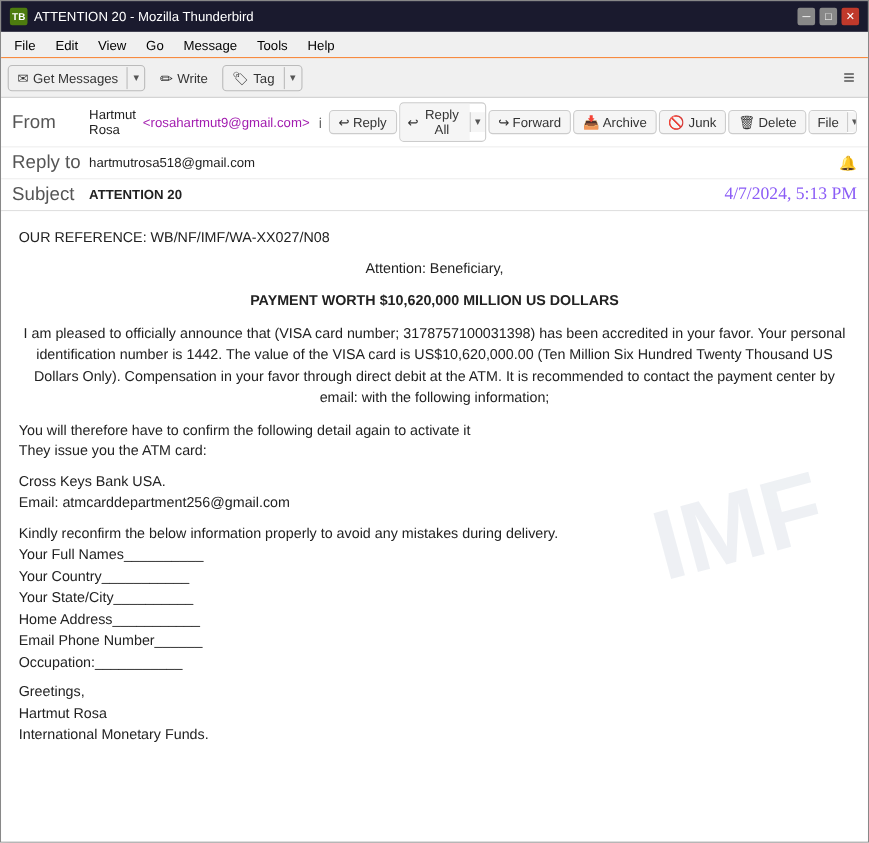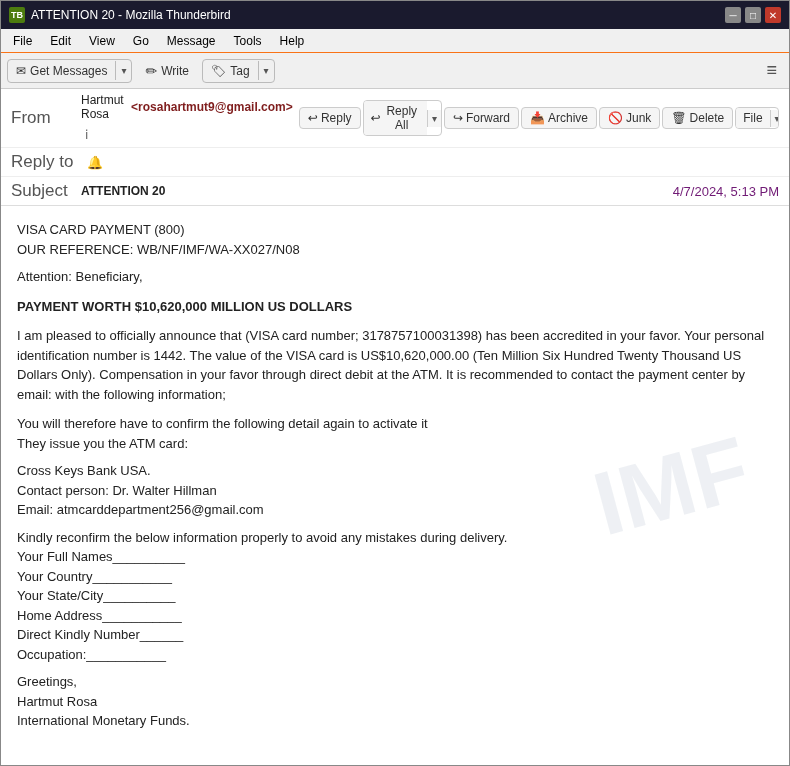--- a/index.html
+++ b/index.html
@@ -162,24 +162,25 @@
       width: 70px;
       flex-shrink: 0;
     }
     .header-value {
       font-size: 12px;
       color: #222;
       flex: 1;
     }
     .header-value.bold { font-weight: bold; }
     .header-date {
-      font-size: 13px;
-      color: #701a75;
+      font-size: 16px;
+      color: #8b5cf6;
       margin-left: auto;
       white-space: nowrap;
+      font-family: Liberation Serif, serif;
     }
     .from-row {
       display: flex;
       align-items: center;
       flex-wrap: wrap;
       gap: 4px;
     }
     .action-btns {
       display: flex;
       align-items: center;
@@ -236,21 +237,21 @@
     .email-body {
       background: white;
       flex: 1;
       padding: 14px 16px;
       overflow-y: auto;
       font-size: 13px;
       line-height: 1.5;
       color: #222;
       position: relative;
     }
-    .email-body p { margin-bottom: 10px; }
+    .email-body p { margin-bottom: 10px; text-align: center; }
     .email-body .block { margin-bottom: 8px; }
 
     
     .watermark {
       position: absolute;
       right: 40px;
       top: 50%;
       transform: translateY(-50%) rotate(-15deg);
       opacity: 0.07;
       font-size: 90px;
@@ -330,21 +331,21 @@
     <div class="toolbar-spacer"></div>
     <span class="toolbar-hamburger">≡</span>
   </div>
 
   <div class="email-header">
 
     <div class="header-row">
       <span class="header-label">From</span>
       <div class="from-row">
         <span class="header-value">Hartmut Rosa</span>
-        <span class="header-value" style="color:#7f1d1d;font-weight:bold;">&lt;rosahartmut9@gmail.com&gt;</span>
+        <span class="header-value" style="color:#a21caf;">&lt;rosahartmut9@gmail.com&gt;</span>
         <span class="notify-icon">ℹ</span>
       </div>
       <div class="action-btns">
         <button class="action-btn">
           <span>↩</span>
           <span>Reply</span>
         </button>
         <div class="action-btn-dropdown">
           <button class="main">
             <span>↩</span>
@@ -376,56 +377,55 @@
           </button>
           <button class="arr">
             <span>▾</span>
           </button>
         </div>
       </div>
     </div>
 
     <div class="header-row">
       <span class="header-label">Reply to</span>
+      <span class="header-value">hartmutrosa518@gmail.com</span>
       <span class="notify-icon" style="margin-left:6px;">🔔</span>
     </div>
 
     <div class="header-row">
       <span class="header-label">Subject</span>
       <span class="header-value bold">ATTENTION 20</span>
       <span class="header-date">4/7/2024, 5:13 PM</span>
     </div>
   </div>
 
   <div class="email-body">
     <div class="watermark">IMF</div>
     <div class="email-content">
       <div class="block">
-        <div>VISA CARD PAYMENT (800)</div>
         <div>OUR REFERENCE: WB/NF/IMF/WA-XX027/N08</div>
       </div>
       <p>Attention: Beneficiary,</p>
       <p style="font-weight:bold;">PAYMENT WORTH $10,620,000 MILLION US DOLLARS</p>
       <p>I am pleased to officially announce that (VISA card number; 3178757100031398) has been accredited in your favor. Your personal identification number is 1442. The value of the VISA card is US$10,620,000.00 (Ten Million Six Hundred Twenty Thousand US Dollars Only). Compensation in your favor through direct debit at the ATM. It is recommended to contact the payment center by email: with the following information;</p>
       <div class="block">
         <div>You will therefore have to confirm the following detail again to activate it</div>
         <div>They issue you the ATM card:</div>
       </div>
       <div class="block">
         <div>Cross Keys Bank USA.</div>
-        <div>Contact person: Dr. Walter Hillman</div>
         <div>Email: atmcarddepartment256@gmail.com</div>
       </div>
       <div style="margin-bottom:8px;">
         <div>Kindly reconfirm the below information properly to avoid any mistakes during delivery.</div>
         <div>Your Full Names__________</div>
         <div>Your Country___________</div>
         <div>Your State/City__________</div>
         <div>Home Address___________</div>
-        <div>Direct Kindly Number______</div>
+        <div>Email Phone Number______</div>
         <div>Occupation:___________</div>
       </div>
       <div class="block">
         <div>Greetings,</div>
         <div>Hartmut Rosa</div>
         <div>International Monetary Funds.</div>
       </div>
     </div>
   </div>
 

